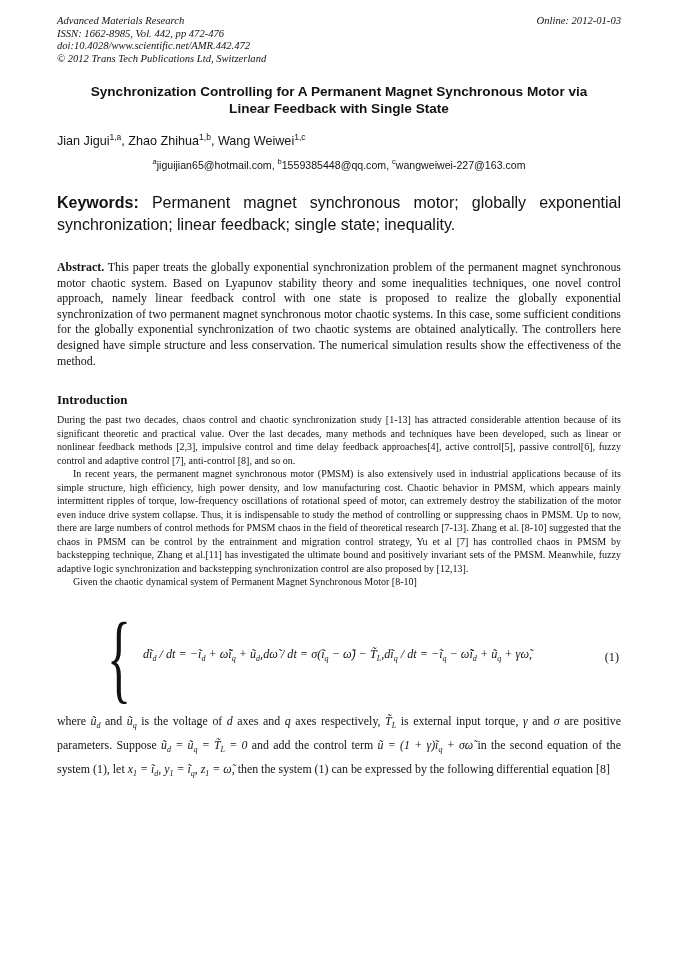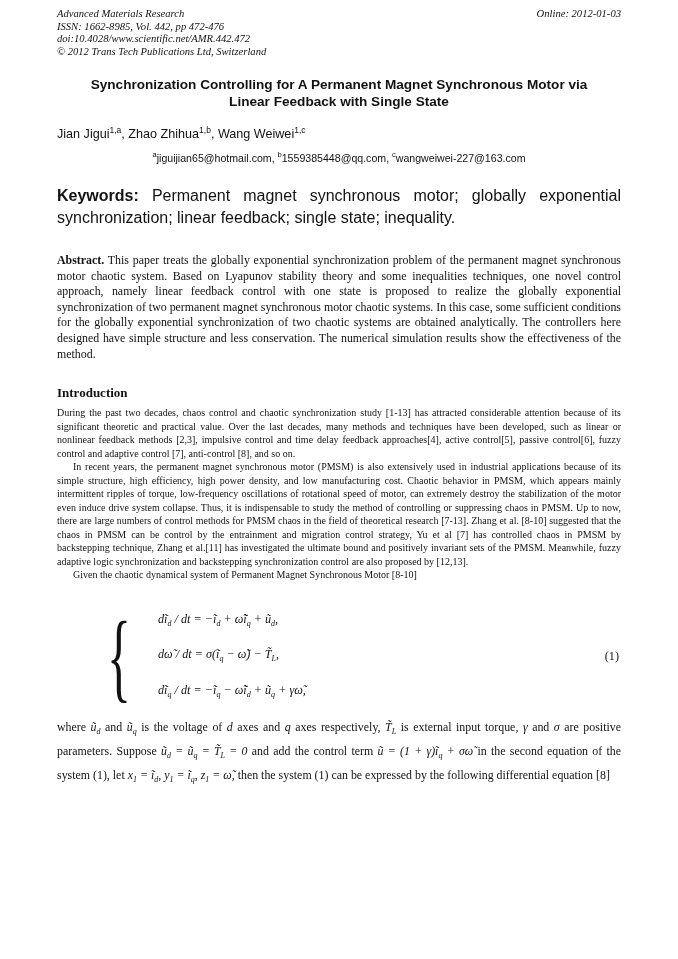--- a/index.html
+++ b/index.html
@@ -1,20 +1,20 @@
 <!DOCTYPE html>
 <html><head>
 <meta charset="utf-8">
 <style>
   html,body { margin:0; padding:0; background:#ffffff; }
   .page {
     position:relative;
     width:678px; height:959px;
     box-sizing:border-box;
-    padding:8px 57px 0 57px;
+    padding:15px 57px 0 57px;
     background:#ffffff;
     color:#121212;
     font-family:"Liberation Serif", serif;
     overflow:hidden;
   }
   
   .jheader { display:flex; justify-content:space-between; align-items:flex-start;
     font-style:italic; font-size:10.6px; line-height:1.2; }
   .jheader .left div { white-space:nowrap; }
   .jheader .right { white-space:nowrap; }
@@ -51,21 +51,21 @@
   
   .equation {
     display:flex; align-items:center;
     margin:22px 0 0 38px; font-size:12.2px;
   }
   .eq-brace {
     font-size:100px; line-height:93px; font-weight:400;
     transform:scaleX(0.5); transform-origin:center; margin-right:0px;
     user-select:none;
   }
-  .eq-lines { display:flex; flex-direction:column;margin-left:15px; }
+  .eq-lines { display:flex; flex-direction:row; }
   .eq-line { line-height:31px; white-space:nowrap; }
   .eq-line sub, .math sub { font-size:8px; }
   .eq-number { margin-left:auto; align-self:center; font-style:normal; padding-right:2px; }
   
   .math { font-size:11.9px; text-align:justify; line-height:1.95; margin:6px 0 0 0; }
 </style>
 </head>
 <body>
 
 <div class="page">

